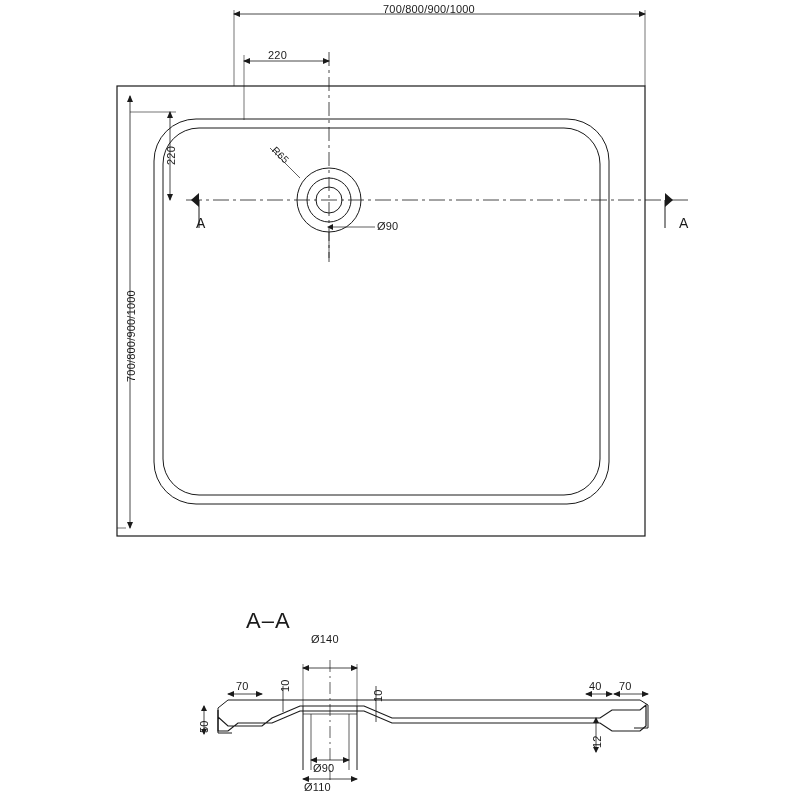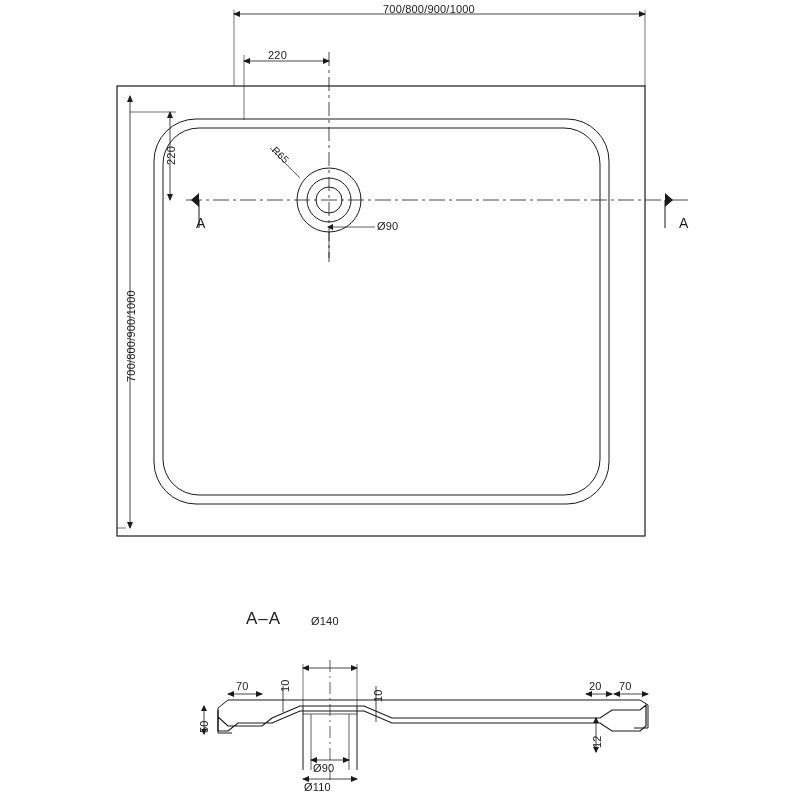--- a/index.html
+++ b/index.html
@@ -33,21 +33,21 @@
     color: #1a1a1a;
     white-space: nowrap;
     line-height: 1;
     letter-spacing: 0.2px;
   }
   .lbl.rot {
     transform: rotate(-90deg);
     transform-origin: left top;
   }
   .lbl.big {
-    font-size: 17px;
+    font-size: 22px;
     letter-spacing: 1px;
   }
   .lbl.mid {
     font-size: 14px;
   }
   .lbl.r65 {
     font-size: 10px;
   }
 </style>
 </head>
@@ -174,29 +174,29 @@
   <div class="lbl r65" style="left:277px; top:145px; transform:rotate(45deg); transform-origin:left top;">R65</div>
 
   <div class="lbl" style="left:377px; top:221px;">Ø90</div>
 
   <div class="lbl mid" style="left:196px; top:216px;">A</div>
 
   <div class="lbl mid" style="left:679px; top:216px;">A</div>
 
   <div class="lbl big" style="left:246px; top:610px;">A–A</div>
 
-  <div class="lbl" style="left:311px; top:616px;">Ø140</div>
+  <div class="lbl" style="left:311px; top:634px;">Ø140</div>
 
   <div class="lbl" style="left:236px; top:681px;">70</div>
 
   <div class="lbl rot" style="left:280px; top:692px;">10</div>
 
   <div class="lbl rot" style="left:373px; top:702px;">10</div>
 
-  <div class="lbl" style="left:589px; top:681px;">20</div>
+  <div class="lbl" style="left:589px; top:681px;">40</div>
 
   <div class="lbl" style="left:619px; top:681px;">70</div>
 
   <div class="lbl rot" style="left:199px; top:733px;">50</div>
 
   <div class="lbl rot" style="left:592px; top:748px;">12</div>
 
   <div class="lbl" style="left:313px; top:763px;">Ø90</div>
 
   <div class="lbl" style="left:304px; top:782px;">Ø110</div>

